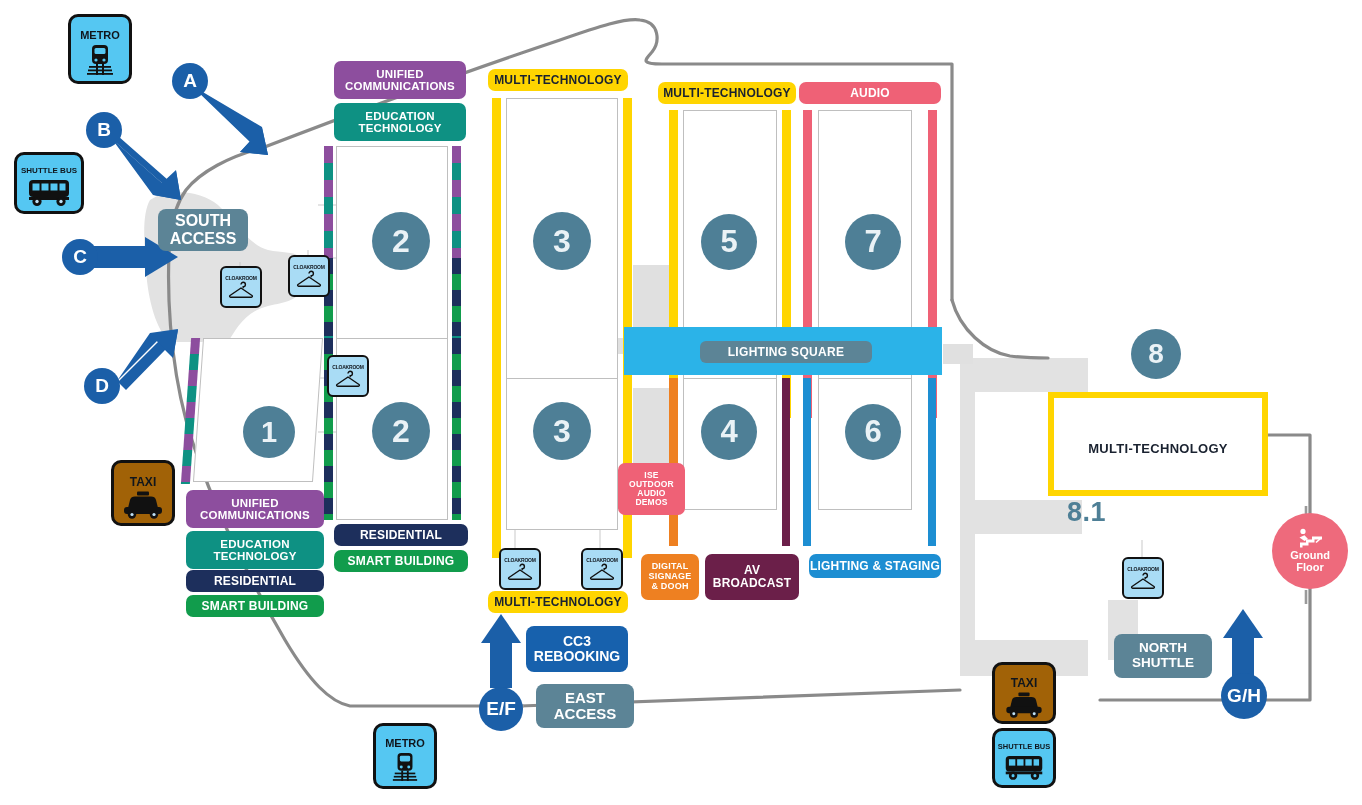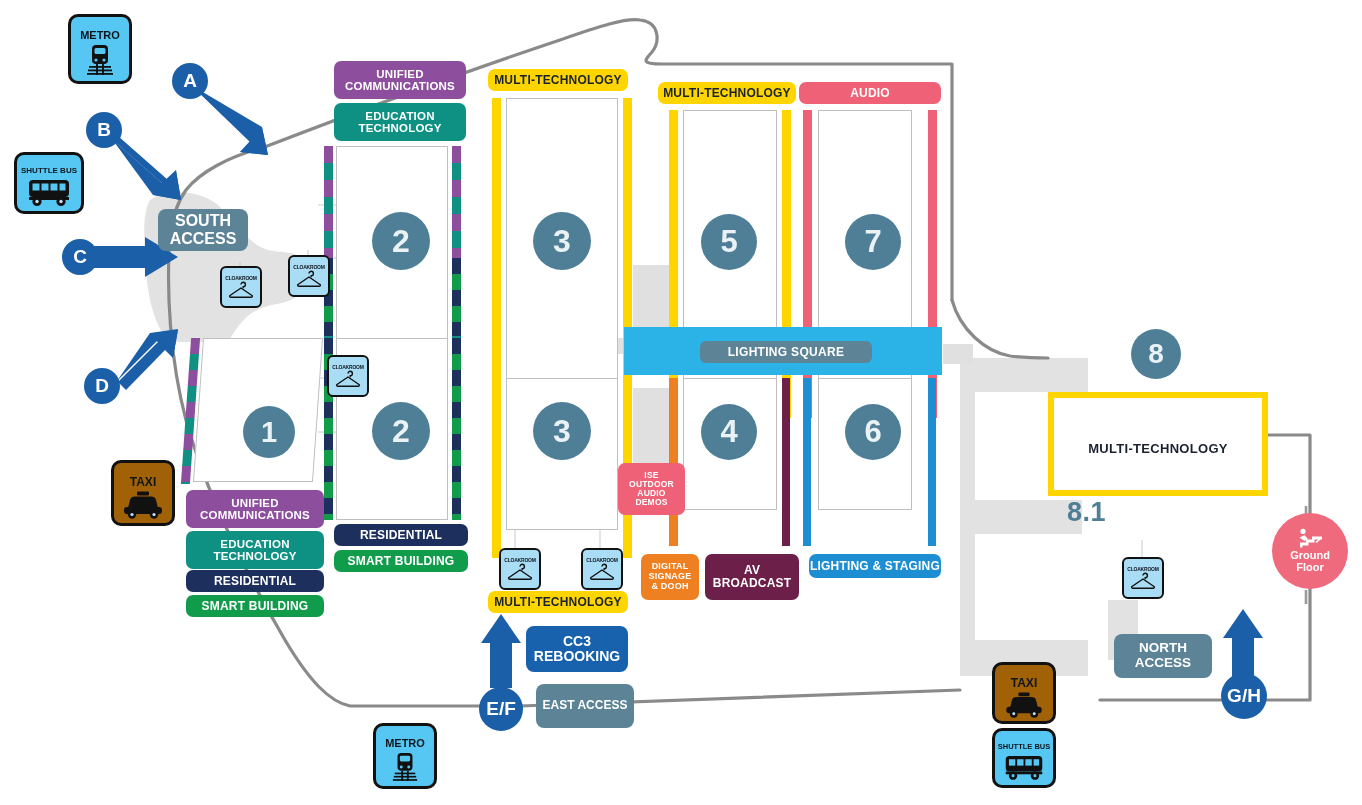--- a/index.html
+++ b/index.html
@@ -218,22 +218,22 @@
       <path d="M4.5,9.5 L9.5,7.2 L13,11 L9.5,13 Z" fill="#fff"></path>
       <path d="M5,19.5 L5,14.5 L11,14.5 L11,11.5 L17,11.5 L17,8.5 L24,8.5
                L27,8.5 L27,11.5 L19.5,11.5 L19.5,14.5 L13.5,14.5 L13.5,17.5 L7.5,17.5 L7.5,19.5 Z" fill="#fff"></path>
       <path d="M21,14.5 L25.5,10.5" stroke="#fff" stroke-width="1.6" fill="none"></path>
     </svg>
     <span>Ground</span>
     <span>Floor</span>
   </div>
 
   <div class="plate" style="left:158px;top:209px;width:90px;height:42px;font-size:16px;">SOUTH ACCESS</div>
-  <div class="plate" style="left:536px;top:684px;width:98px;height:44px;font-size:12px;">EAST ACCESS</div>
-  <div class="plate" style="left:1114px;top:634px;width:98px;height:44px;font-size:13.5px;">NORTH ACCESS</div>
+  <div class="plate" style="left:536px;top:684px;width:98px;height:44px;font-size:15px;">EAST ACCESS</div>
+  <div class="plate" style="left:1114px;top:634px;width:98px;height:44px;font-size:13.5px;">NORTH SHUTTLE</div>
   <div class="plate blue" style="left:526px;top:626px;width:102px;height:46px;font-size:14px;">CC3 REBOOKING</div>
 
   <div class="letter" style="left:172px;top:63px;width:36px;height:36px;font-size:19px;">A</div>
   <div class="letter" style="left:86px;top:112px;width:36px;height:36px;font-size:19px;">B</div>
   <div class="letter" style="left:62px;top:239px;width:36px;height:36px;font-size:19px;">C</div>
   <div class="letter" style="left:84px;top:368px;width:36px;height:36px;font-size:19px;">D</div>
   <div class="letter" style="left:479px;top:687px;width:44px;height:44px;font-size:19px;">E/F</div>
   <div class="letter" style="left:1221px;top:673px;width:46px;height:46px;font-size:19px;">G/H</div>
 
   <div class="tbox" style="left:68px;top:14px;width:64px;height:70px;">

